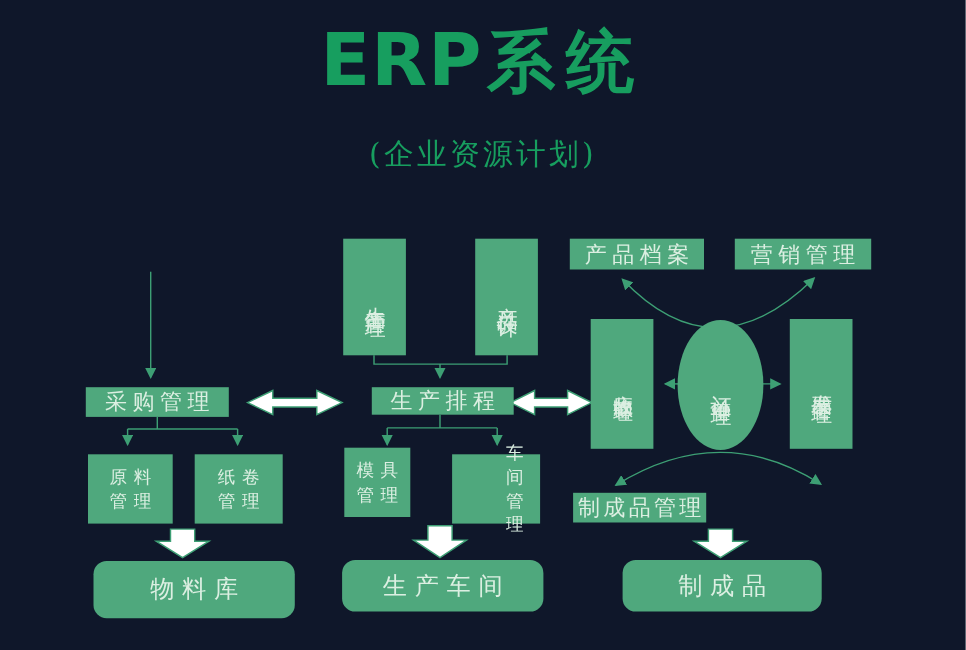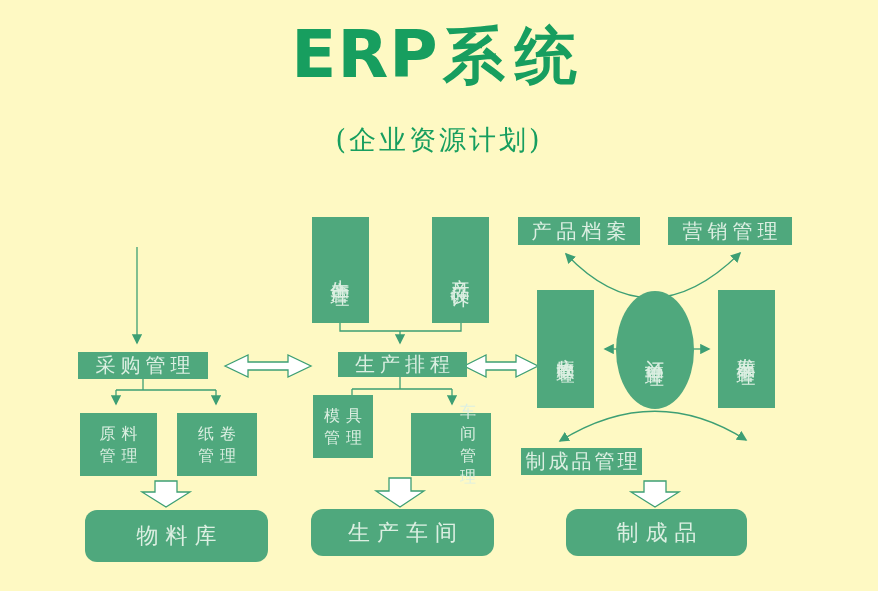--- a/index.html
+++ b/index.html
@@ -1,17 +1,17 @@
 <!DOCTYPE html>
 <html><head>
 <meta charset="utf-8">
 <style>
   html,body{margin:0;padding:0;background:#ffffff;}
   #canvas{
-    position:relative;width:878px;height:591px;background:#fef9c3;
+    position:relative;width:878px;height:591px;background:#0f172a;
     font-family:"DejaVu Serif","Liberation Serif",serif;overflow:hidden;
   }
   
   .title{
     position:absolute;top:22px;left:0;width:100%;text-align:center;
     color:#179e5f;line-height:1;
   }
   .title .latin{
     font-family:"DejaVu Sans","Liberation Sans",sans-serif;
     font-weight:bold;font-size:66px;letter-spacing:1px;
@@ -98,21 +98,21 @@
   <div class="node h-box" style="left:78px;top:352px;width:130px;height:27px;">采购管理</div>
   <div class="node h-box" style="left:338px;top:352px;width:129px;height:25px;">生产排程</div>
   <div class="node v-box" style="left:537px;top:290px;width:57px;height:118px;font-size:18px;letter-spacing:2px;">应收款管理</div>
   <div class="node v-box ellipse" style="left:616px;top:291px;width:78px;height:118px;">订单管理</div>
   <div class="node v-box" style="left:718px;top:290px;width:57px;height:118px;">发票管理</div>
 
   <div class="node two-line" style="left:80px;top:413px;width:77px;height:63px;">原料
 管理</div>
   <div class="node two-line" style="left:177px;top:413px;width:80px;height:63px;">纸卷
 管理</div>
-  <div class="node two-line" style="left:313px;top:395px;width:60px;height:63px;">模具
+  <div class="node two-line" style="left:313px;top:407px;width:60px;height:63px;">模具
 管理</div>
   <div class="node two-line" style="left:411px;top:413px;width:80px;height:63px;padding-left:40px;">车间
 管理</div>
   <div class="node h-box" style="left:521px;top:448px;width:121px;height:27px;letter-spacing:3px;padding-left:3px;">制成品管理</div>
 
   <div class="node rounded" style="left:85px;top:510px;width:183px;height:52px;text-align:center;">物料库</div>
   <div class="node rounded" style="left:311px;top:509px;width:183px;height:47px;">生产车间</div>
   <div class="node rounded" style="left:566px;top:509px;width:181px;height:47px;">制成品</div>
 
 </div>

